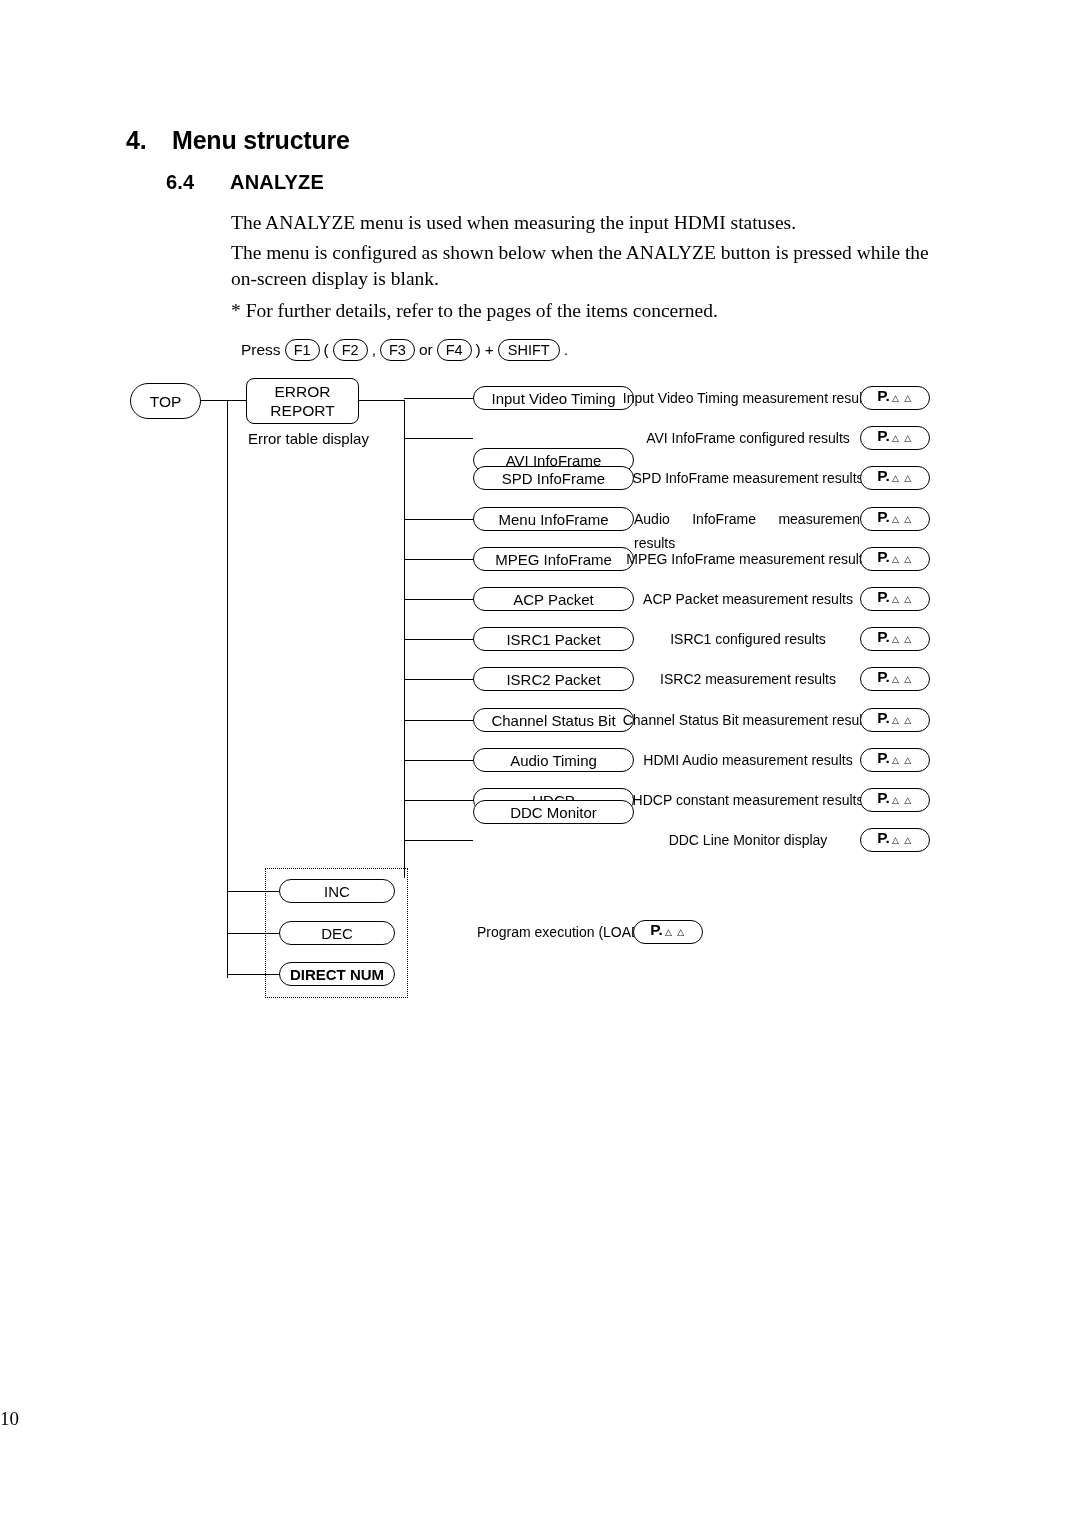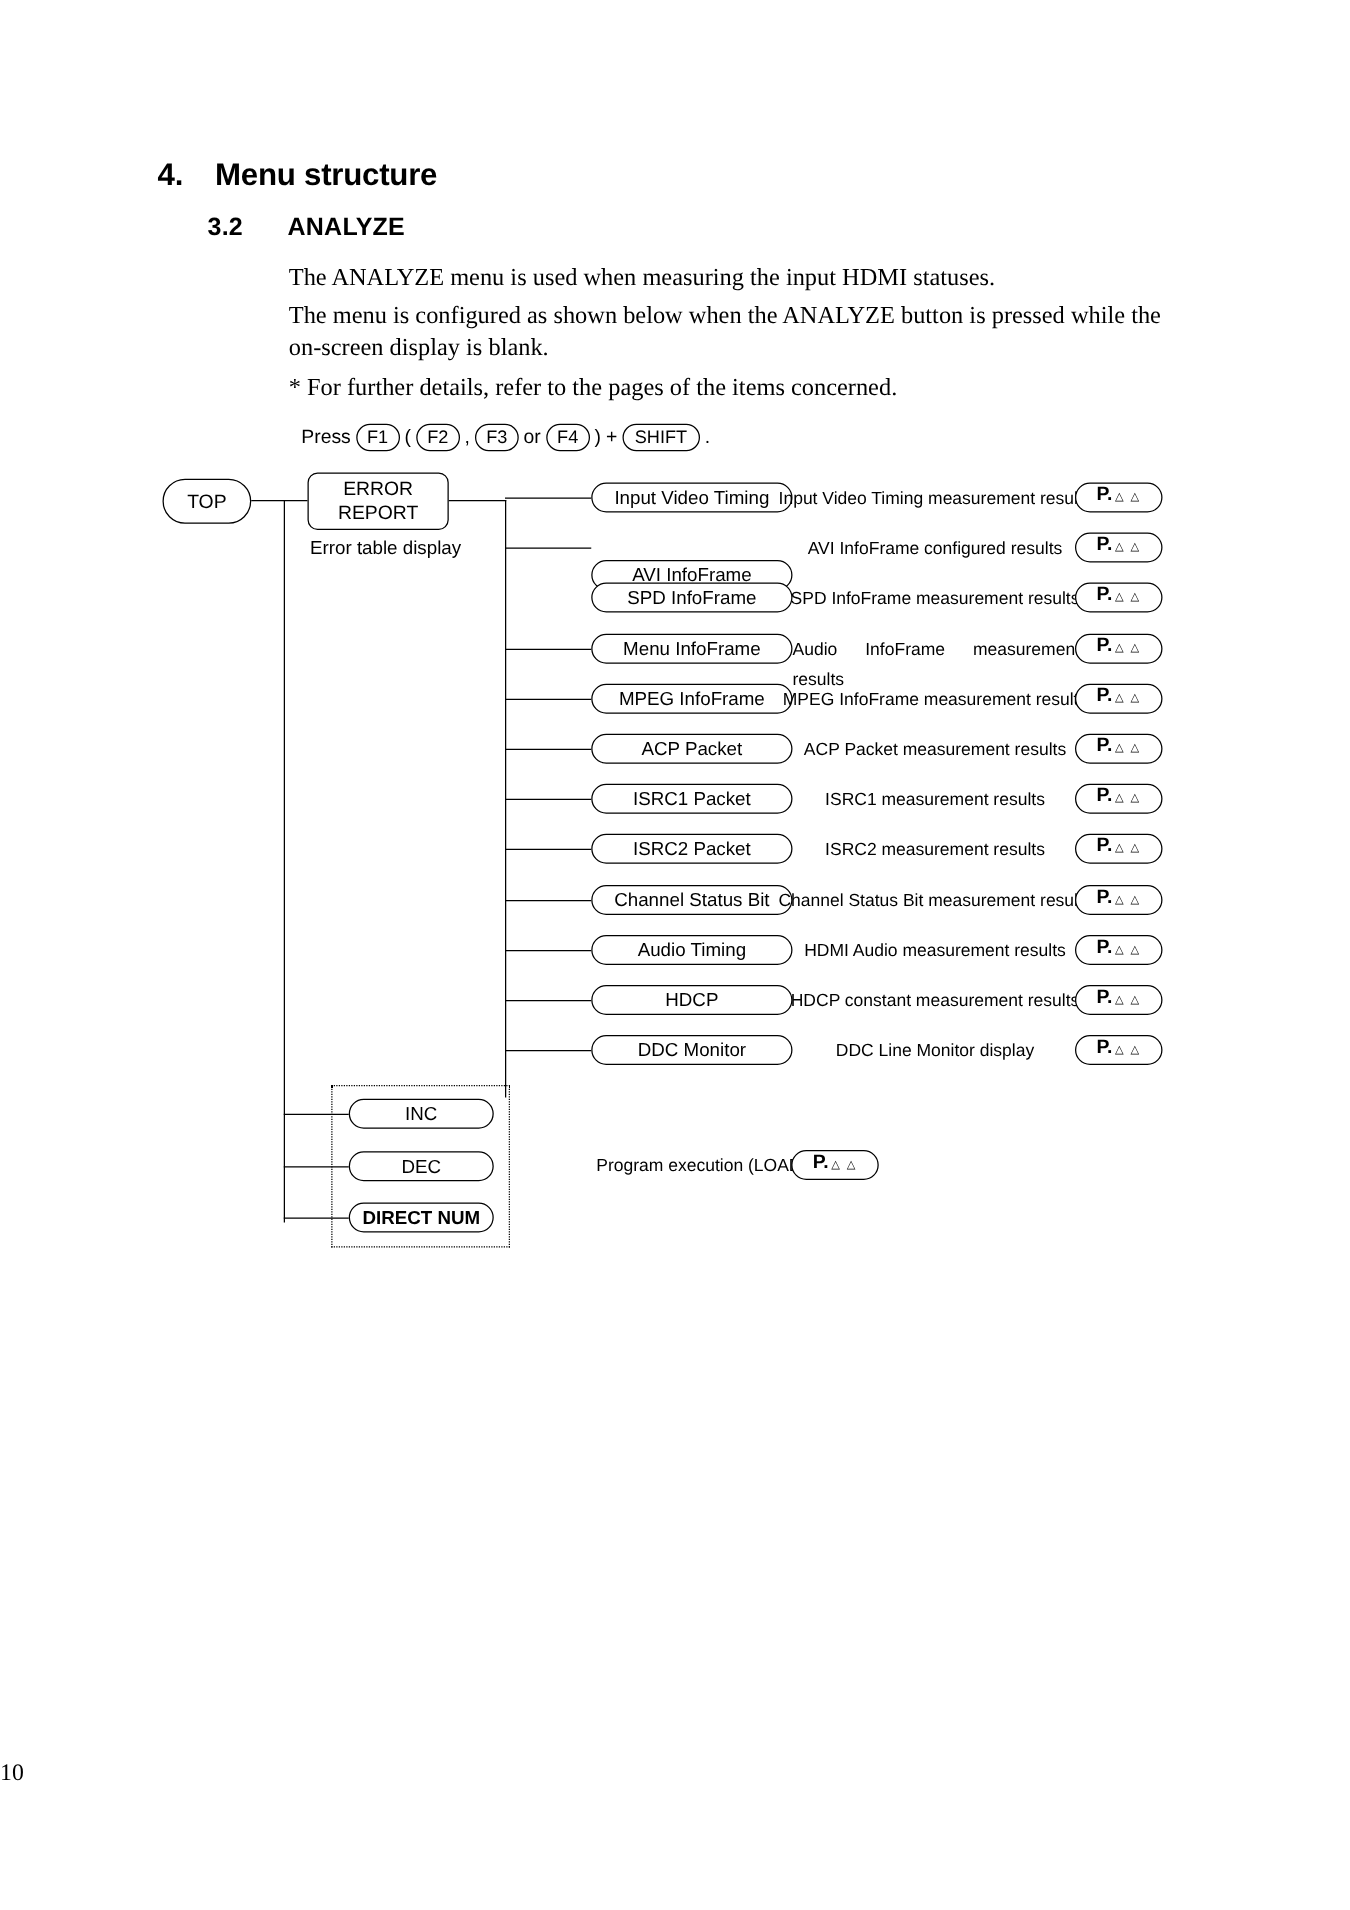--- a/index.html
+++ b/index.html
@@ -248,21 +248,21 @@
 </head>
 <body>
 
 <div class="page">
 
   <div class="h1">
     <span class="num">4.</span><span>Menu structure</span>
   </div>
 
   <div class="h2">
-    <span class="num">3.2</span><span>ANALYZE</span>
+    <span class="num">6.4</span><span>ANALYZE</span>
   </div>
 
   <div class="para p1">The ANALYZE menu is used when measuring the input HDMI statuses.</div>
   <div class="para p2">The menu is configured as shown below when the ANALYZE button is pressed while the on-screen display is blank.</div>
   <div class="para p3">* For further details, refer to the pages of the items concerned.</div>
 
   <div class="press-line">
     <span>Press</span>
     <span class="key">F1</span>
     <span class="punct">(</span>
@@ -347,21 +347,21 @@
         </div>
         <div class="desc center" style="top: 587px;">ACP Packet measurement results</div>
         <div class="pref" style="top: 587px;">
           <span class="p">P.</span>
           <span class="tri">△ △</span>
         </div>
         <div class="hline" style="left: 404px; top: 639px; width: 69px;"></div>
         <div class="item" style="top: 627px;">
           <span>ISRC1 Packet</span>
         </div>
-        <div class="desc center" style="top: 627px;">ISRC1 measurement results</div>
+        <div class="desc center" style="top: 627px;">ISRC1 configured results</div>
         <div class="pref" style="top: 627px;">
           <span class="p">P.</span>
           <span class="tri">△ △</span>
         </div>
         <div class="hline" style="left: 404px; top: 679px; width: 69px;"></div>
         <div class="item" style="top: 667px;">
           <span>ISRC2 Packet</span>
         </div>
         <div class="desc center" style="top: 667px;">ISRC2 measurement results</div>
         <div class="pref" style="top: 667px;">
@@ -389,21 +389,21 @@
         <div class="hline" style="left: 404px; top: 800px; width: 69px;"></div>
         <div class="item" style="top: 788px;">
           <span>HDCP</span>
         </div>
         <div class="desc center" style="top: 788px;">HDCP constant measurement results</div>
         <div class="pref" style="top: 788px;">
           <span class="p">P.</span>
           <span class="tri">△ △</span>
         </div>
         <div class="hline" style="left: 404px; top: 840px; width: 69px;"></div>
-        <div class="item" style="top: 828px; text-align: center;">
+        <div class="item" style="top: 800px; text-align: center;">
           <span>DDC Monitor</span>
         </div>
         <div class="desc center" style="top: 828px;">DDC Line Monitor display</div>
         <div class="pref" style="top: 828px;">
           <span class="p">P.</span>
           <span class="tri">△ △</span>
         </div>
       </div>
 
     <div class="dotted-box"></div>

